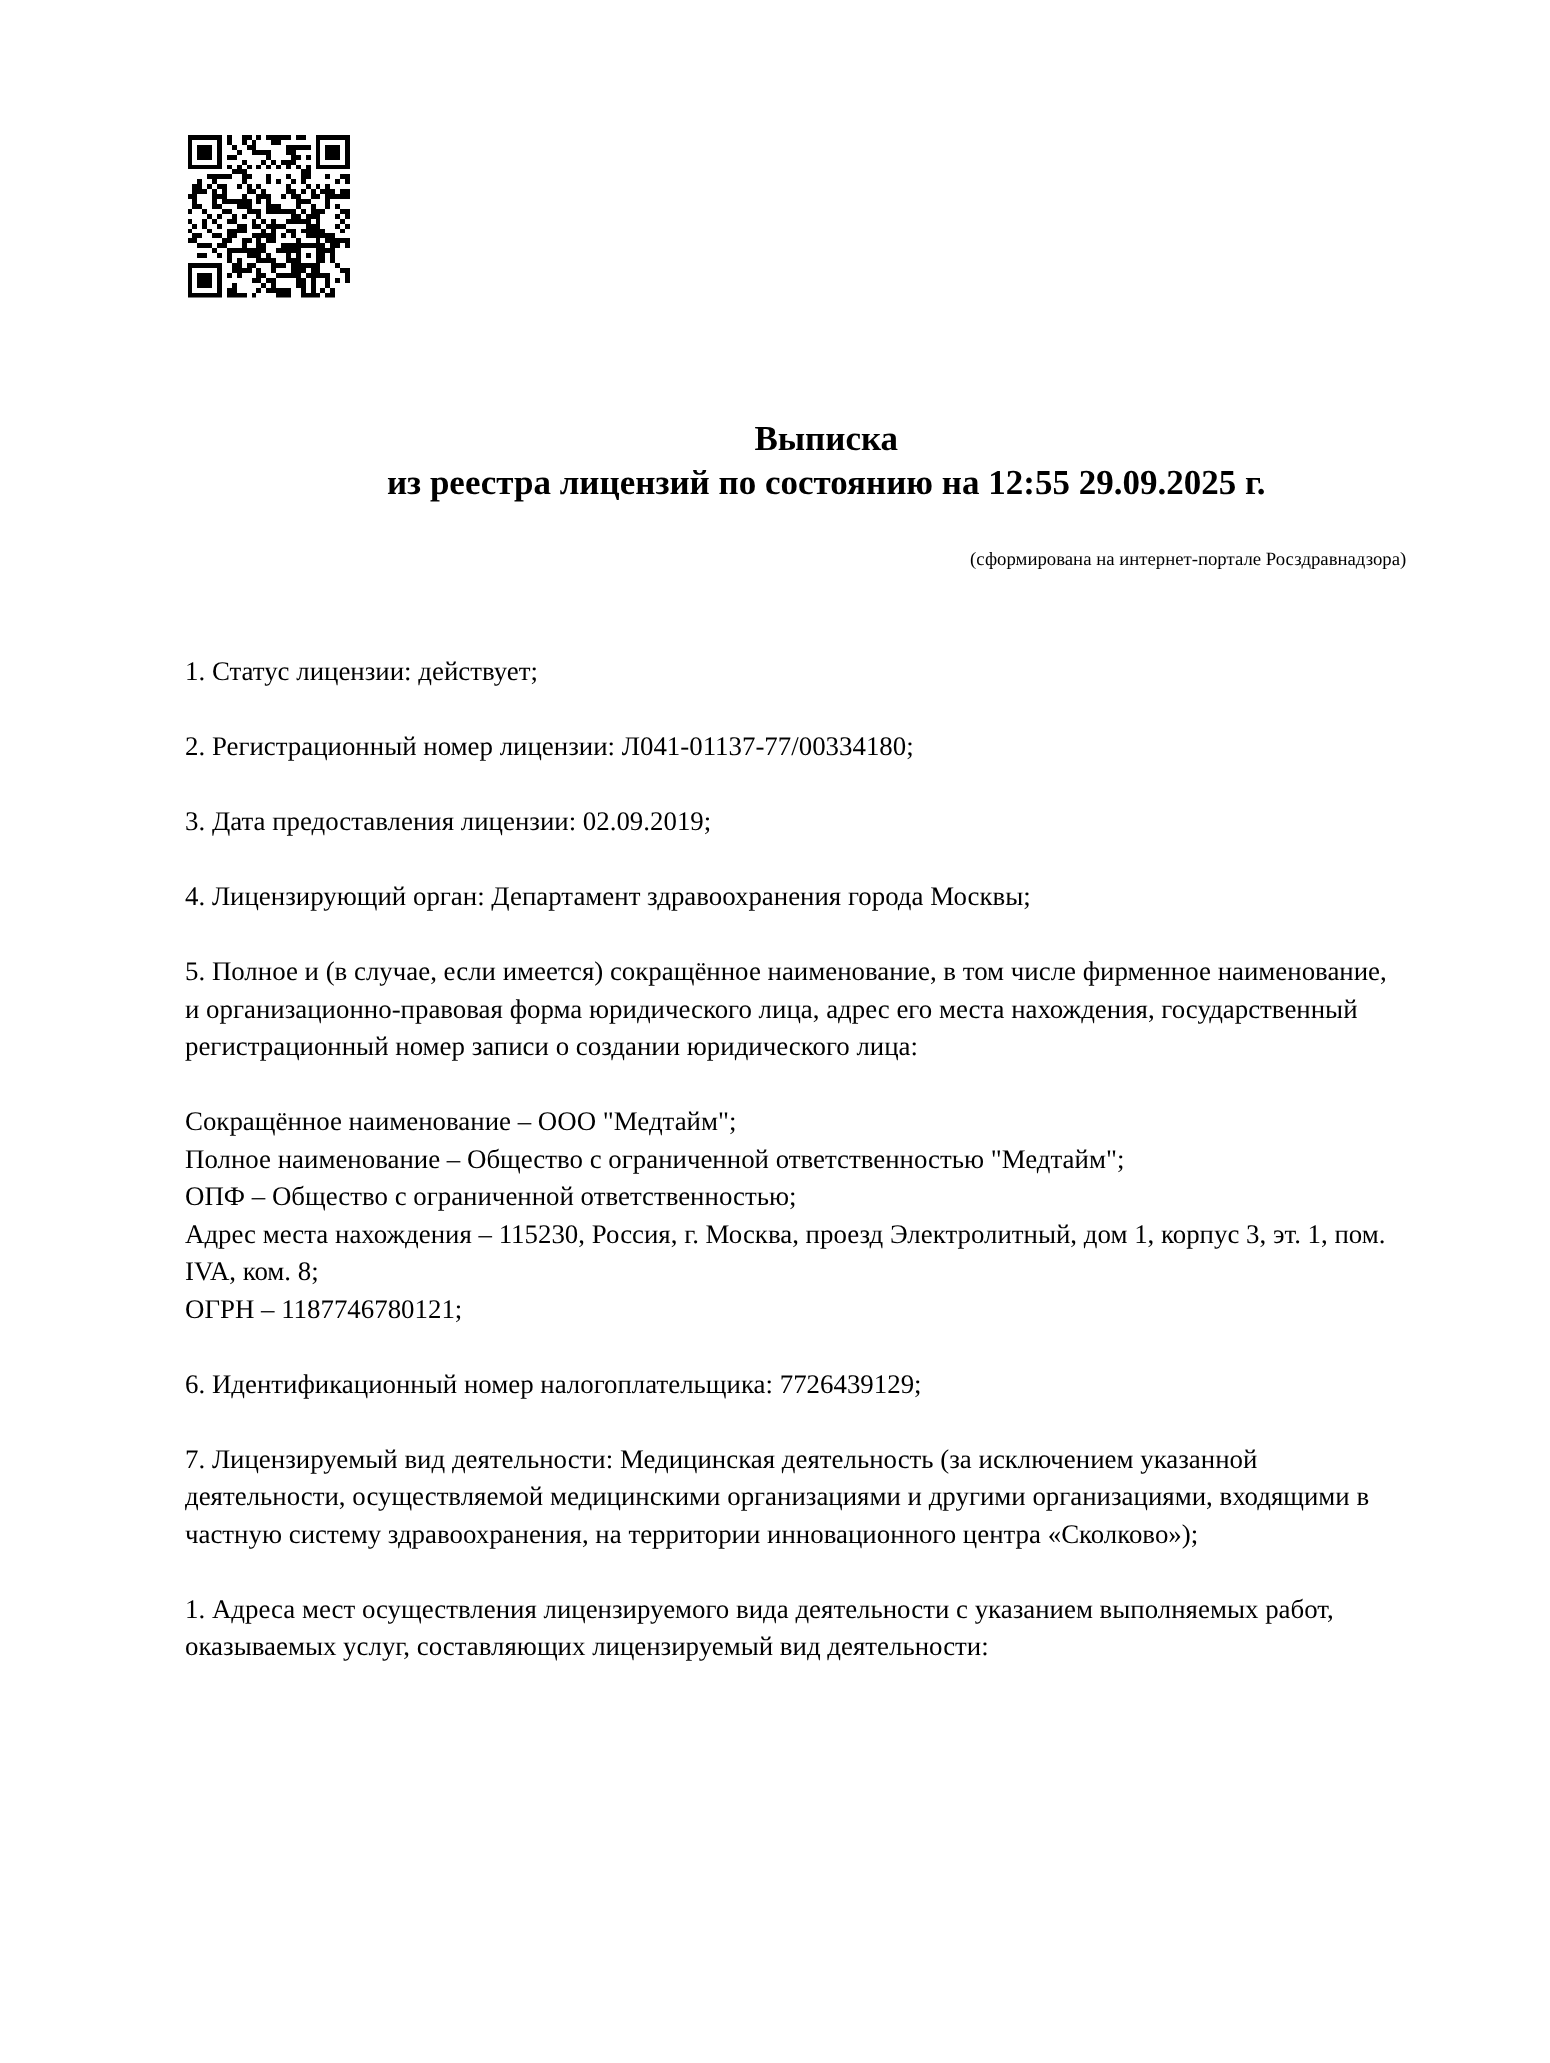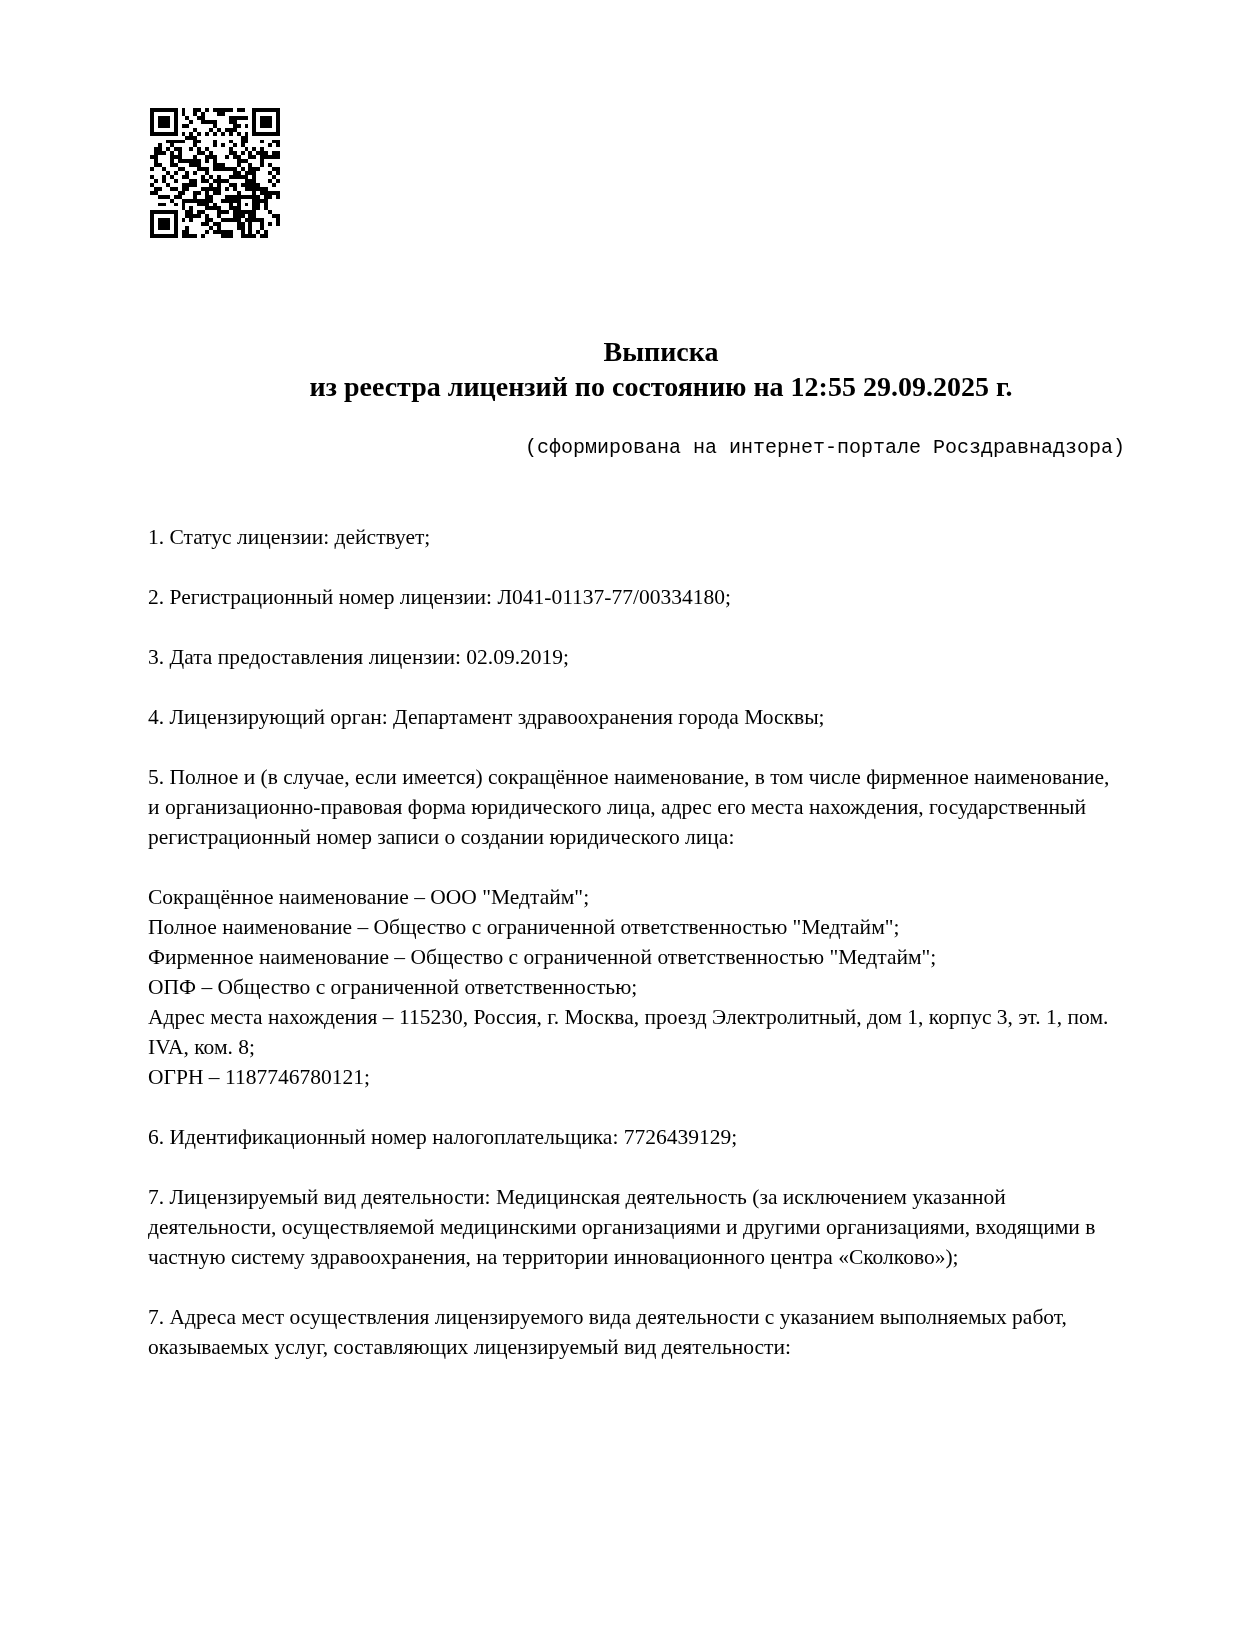--- a/index.html
+++ b/index.html
@@ -33,23 +33,22 @@
     font-size: 28px;
     line-height: 35px;
     white-space: nowrap;
   }
   .subtitle {
     position: absolute;
     left: 140px;
     top: 436px;
     width: 985px;
     text-align: right;
-    font-size: 20px;
+    font-size: 15px;
     line-height: 24px;
-    font-family: Liberation Mono, monospace;
   }
   .content {
     position: absolute;
     left: 148px;
     top: 522px;
     width: 968px;
     font-size: 21.5px;
     line-height: 30px;
     text-align: left;
   }
@@ -592,23 +591,22 @@
 
   <div class="content">
     <p class="para">1. Статус лицензии: действует;</p>
     <p class="para">2. Регистрационный номер лицензии: Л041-01137-77/00334180;</p>
     <p class="para">3. Дата предоставления лицензии: 02.09.2019;</p>
     <p class="para">4. Лицензирующий орган: Департамент здравоохранения города Москвы;</p>
     <p class="para">5. Полное и (в случае, если имеется) сокращённое наименование, в том числе фирменное наименование, и организационно-правовая форма юридического лица, адрес его места нахождения, государственный регистрационный номер записи о создании юридического лица:</p>
     <div class="para">
       <div>Сокращённое наименование – ООО "Медтайм";</div>
       <div>Полное наименование – Общество с ограниченной ответственностью "Медтайм";</div>
-      <div>Фирменное наименование – Общество с ограниченной ответственностью "Медтайм";</div>
       <div>ОПФ – Общество с ограниченной ответственностью;</div>
       <div>Адрес места нахождения – 115230, Россия, г. Москва, проезд Электролитный, дом 1, корпус 3, эт. 1, пом. IVA, ком. 8;</div>
       <div>ОГРН – 1187746780121;</div>
     </div>
     <p class="para">6. Идентификационный номер налогоплательщика: 7726439129;</p>
     <p class="para">7. Лицензируемый вид деятельности: Медицинская деятельность (за исключением указанной деятельности, осуществляемой медицинскими организациями и другими организациями, входящими в частную систему здравоохранения, на территории инновационного центра «Сколково»);</p>
-    <p class="para">7. Адреса мест осуществления лицензируемого вида деятельности с указанием выполняемых работ, оказываемых услуг, составляющих лицензируемый вид деятельности:</p>
+    <p class="para">1. Адреса мест осуществления лицензируемого вида деятельности с указанием выполняемых работ, оказываемых услуг, составляющих лицензируемый вид деятельности:</p>
   </div>
 
 </div>
 
 </body></html>

